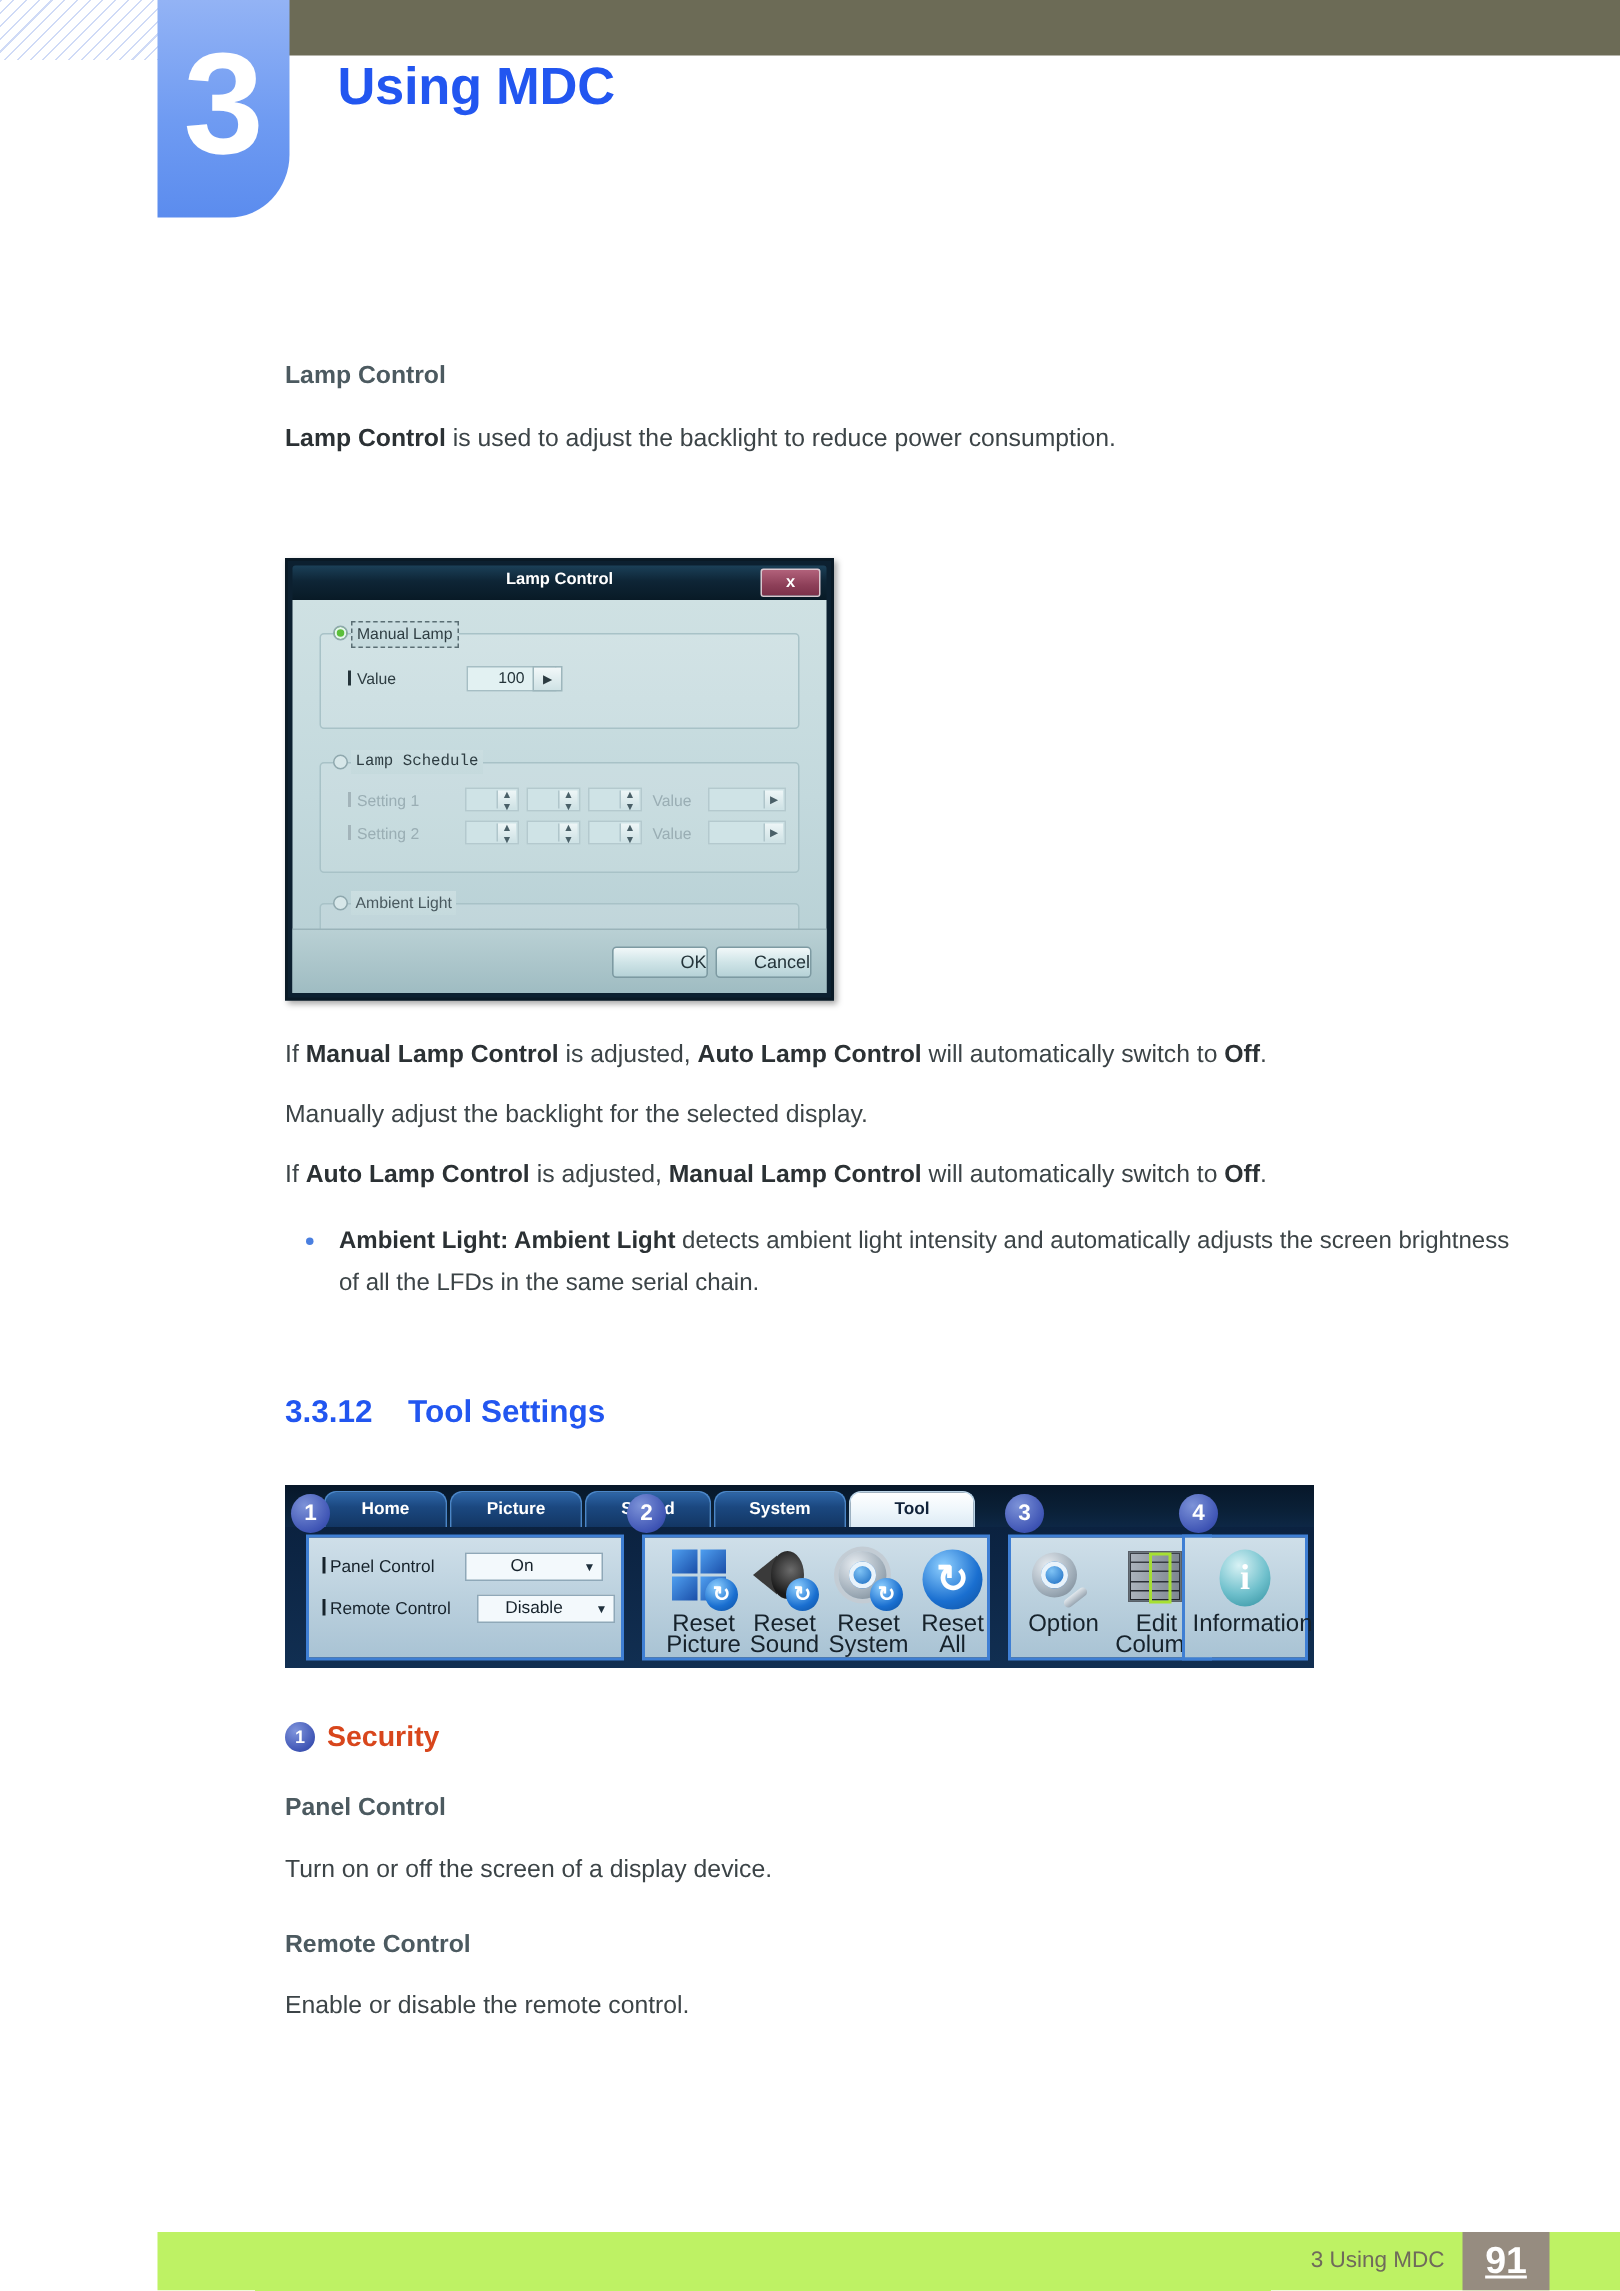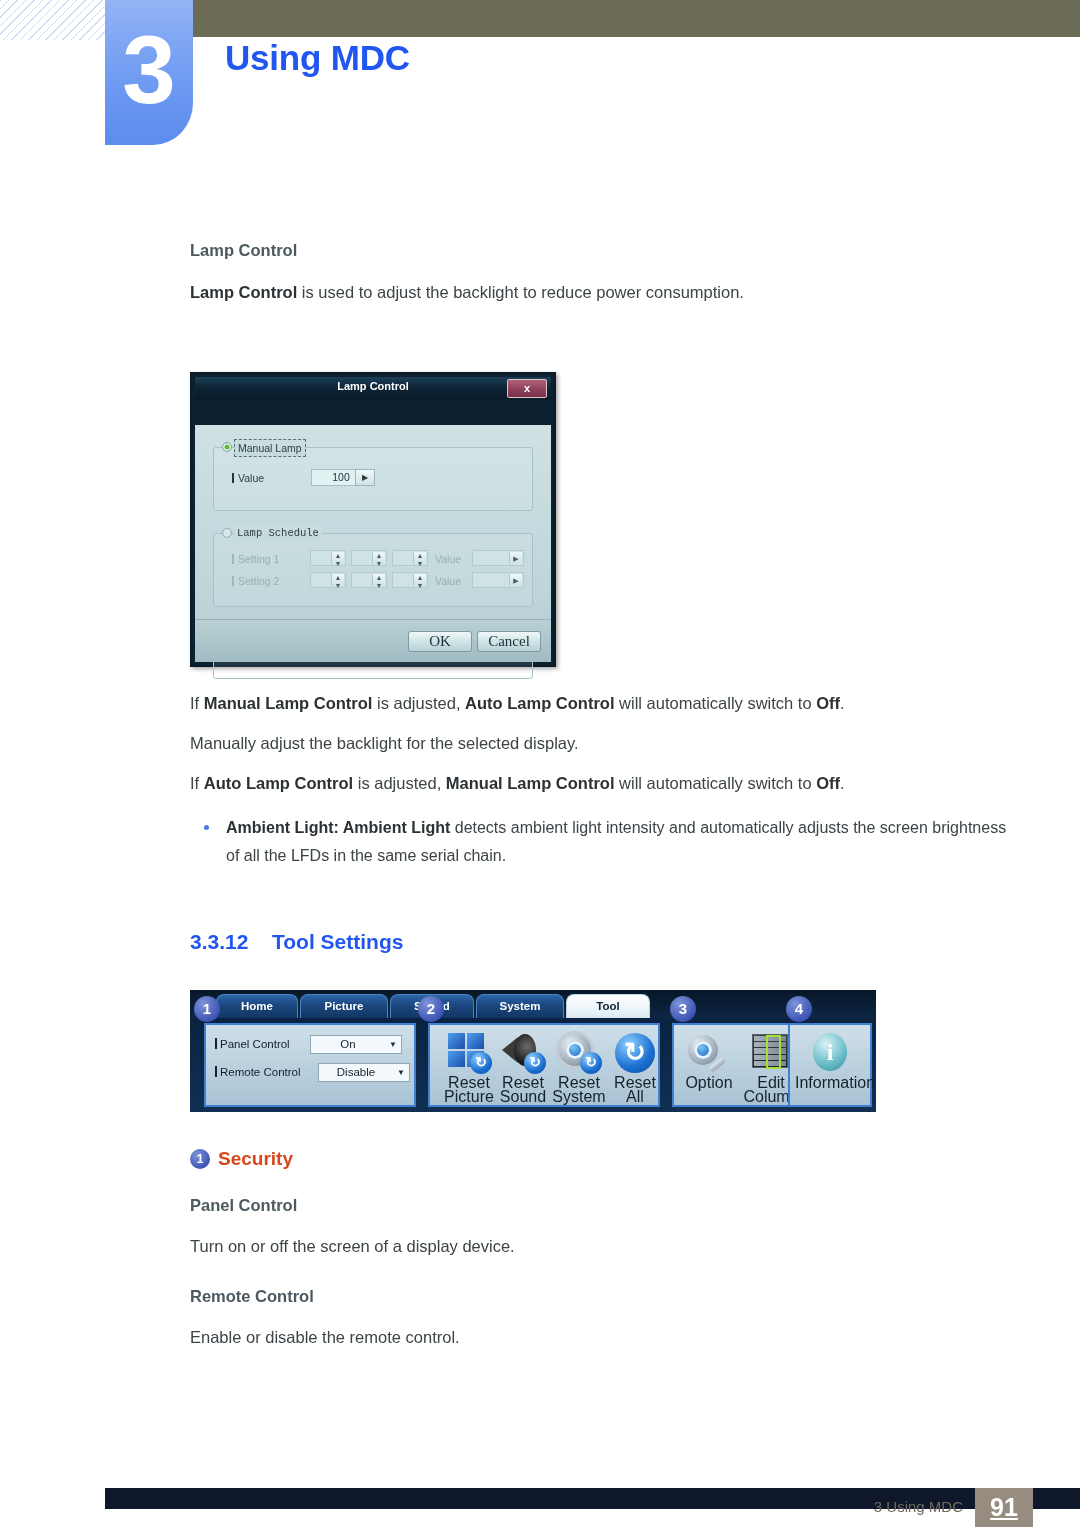--- a/index.html
+++ b/index.html
@@ -84,21 +84,20 @@
   }
   .dlg-x{
     position:absolute;right:4px;top:2px;width:38px;height:17px;
     background:linear-gradient(180deg,#b1617a 0%,#8d3f58 60%,#7b3049 100%);
     border:1px solid #d9c8cf;border-radius:2px;
     color:#fff;font-size:11px;font-weight:bold;text-align:center;line-height:16px;
   }
   .dlg-body{
     position:absolute;left:3px;top:26px;right:3px;bottom:3px;
     background:linear-gradient(180deg,#cfe1e3 0%,#c3d9dd 50%,#b5ced3 100%);
-    margin-top:25px;
   }
   .grp{
     position:absolute;
     border:1px solid #a8c2c7;border-radius:3px;
     background:rgba(255,255,255,.10);
   }
   .grp > .gl{
     position:absolute;left:12px;top:-9px;height:16px;
     background:linear-gradient(180deg,#cbdee1,#c5dadd);
     padding:0 3px;font-size:10.5px;line-height:16px;
@@ -133,21 +132,21 @@
   }
   .btm-bar{
     position:absolute;left:0;right:0;bottom:0;height:42px;
     background:linear-gradient(180deg,#b9d0d4 0%,#9fbcc2 100%);
     border-top:1px solid #9ab3b9;
   }
   .dbtn{
     position:absolute;width:62px;height:19px;
     background:linear-gradient(180deg,#f1f8f9 0%,#cfe4e7 50%,#b6d2d7 100%);
     border:1px solid #7d9aa2;border-radius:3px;
-    font-size:15px;color:#24343a;text-align:center;line-height:18px;font-family:Liberation Serif, serif;
+    font-size:12px;color:#24343a;text-align:right;line-height:18px;
   }
 
   
   .sec-head{
     position:absolute;left:190px;top:930px;
     color:#2256f0;font-size:21px;font-weight:bold;
   }
   .sec-head .num{display:inline-block;width:82px;}
 
   
@@ -243,22 +242,22 @@
     background:radial-gradient(circle at 35% 30%,#8095dc,#3f55b5 70%,#2b3f96);
     color:#fff;font-size:12px;font-weight:bold;text-align:center;line-height:20px;
     vertical-align:2px;margin-right:8px;
   }
   .sec-sub .tx{color:#d8461c;font-size:19px;font-weight:bold;}
 
   .content2{position:absolute;left:190px;top:1196px;width:820px;}
 
   
   .foot{
-    position:absolute;left:105px;top:1488px;right:0;height:21px;
-    background:#0f172a;
+    position:absolute;left:105px;top:1488px;right:0;height:39px;
+    background:#bef264;
   }
   .foot .ft{
     position:absolute;right:117px;top:10px;
     color:#6f6a5b;font-size:15px;
   }
   .foot .pg{
     position:absolute;right:47px;top:0;width:58px;height:39px;
     background:#968c80;color:#ffffff;font-size:25px;font-weight:bold;
     text-align:center;line-height:39px;text-decoration:underline;
   }

